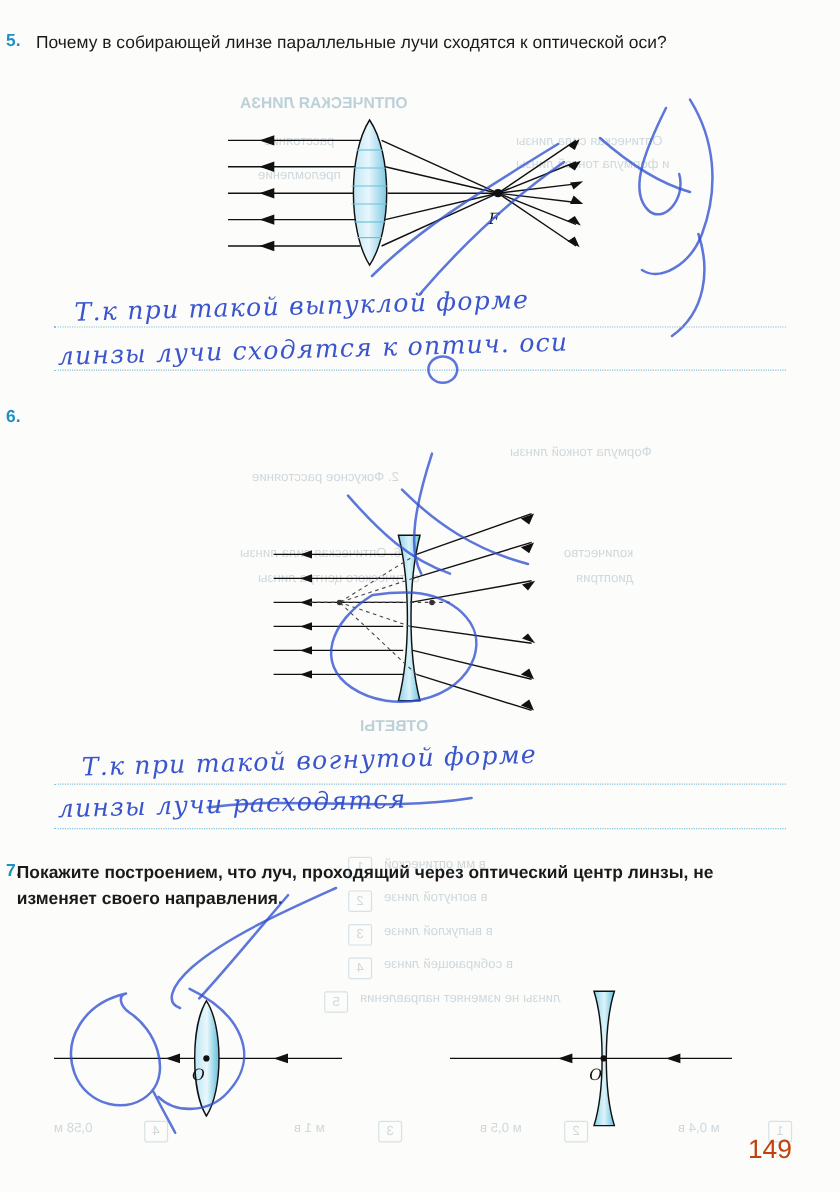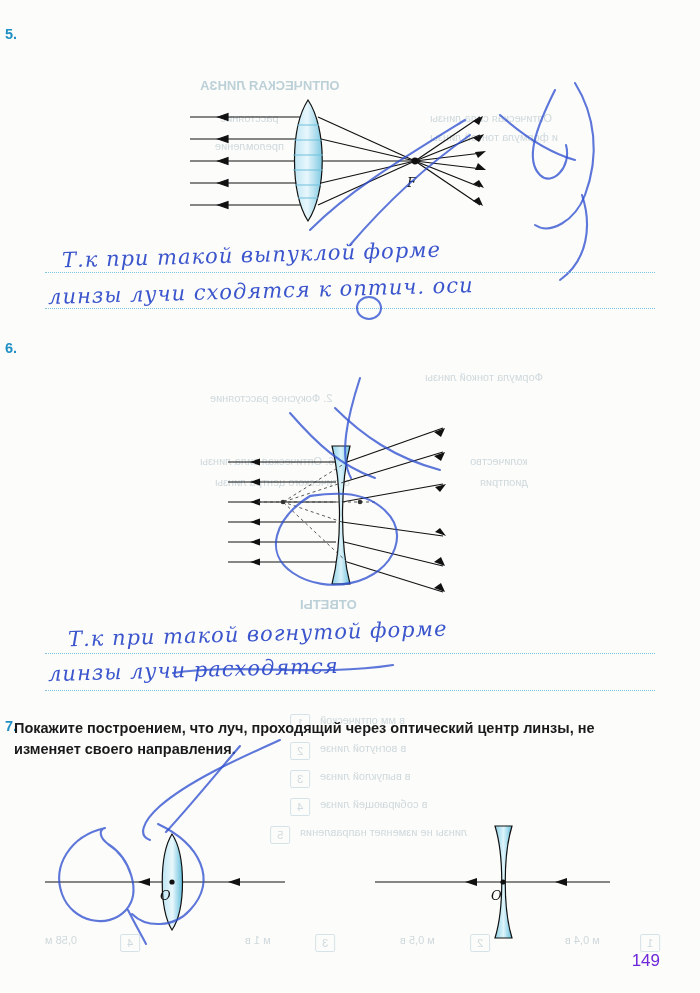--- a/index.html
+++ b/index.html
@@ -65,22 +65,22 @@
     font-size: 21px;
     letter-spacing: 1px;
     white-space: nowrap;
     transform: rotate(-1.6deg);
     opacity: .92;
   }
   .pagenum {
     position: absolute;
     right: 40px;
     bottom: 22px;
-    font-size: 17px;
-    color: #6d28d9;
+    font-size: 22px;
+    color: #c2410c;
     font-family: "Liberation Sans", sans-serif;
   }
   svg { position: absolute; overflow: visible; }
   .ink { stroke: #2f4fd0; fill: none; stroke-width: 2.1; opacity: .78; stroke-linecap: round; stroke-linejoin: round;}
   .fig-line { stroke: #111; fill: none; stroke-width: 1.2; }
   .fig-dash { stroke: #444; fill: none; stroke-width: 0.9; stroke-dasharray: 3 3; }
   .flabel { font-family: "DejaVu Serif", serif; font-style: italic; font-size: 13px; fill: #111; }
 </style>
 </head>
 <body>
@@ -114,20 +114,21 @@
       <div class="bleed box" style="left: 640px; top: 934px;">1</div>
       <div class="bleed" style="left: 400px; top: 934px;">м 0,5 в</div>
       <div class="bleed box" style="left: 470px; top: 934px;">2</div>
       <div class="bleed" style="left: 245px; top: 934px;">м 1 в</div>
       <div class="bleed box" style="left: 315px; top: 934px;">3</div>
       <div class="bleed" style="left: 45px; top: 934px;">0,58 м</div>
       <div class="bleed box" style="left: 120px; top: 934px;">4</div>
     </div>
 
   <div class="qnum" style="left:5px; top:26px;">5.</div>
+  <div class="qtext" style="left:30px; top:26px;">Почему в собирающей линзе параллельные лучи сходятся к оптической оси?</div>
 
   <svg style="left:190px; top:95px;" width="300" height="130">
     <defs>
       <linearGradient id="lensGrad5" x1="0" y1="0" x2="1" y2="0">
         <stop offset="0%" stop-color="#bfe6f4"></stop>
         <stop offset="45%" stop-color="#e8f7fc"></stop>
         <stop offset="100%" stop-color="#7fc9e2"></stop>
       </linearGradient>
     </defs>
 

